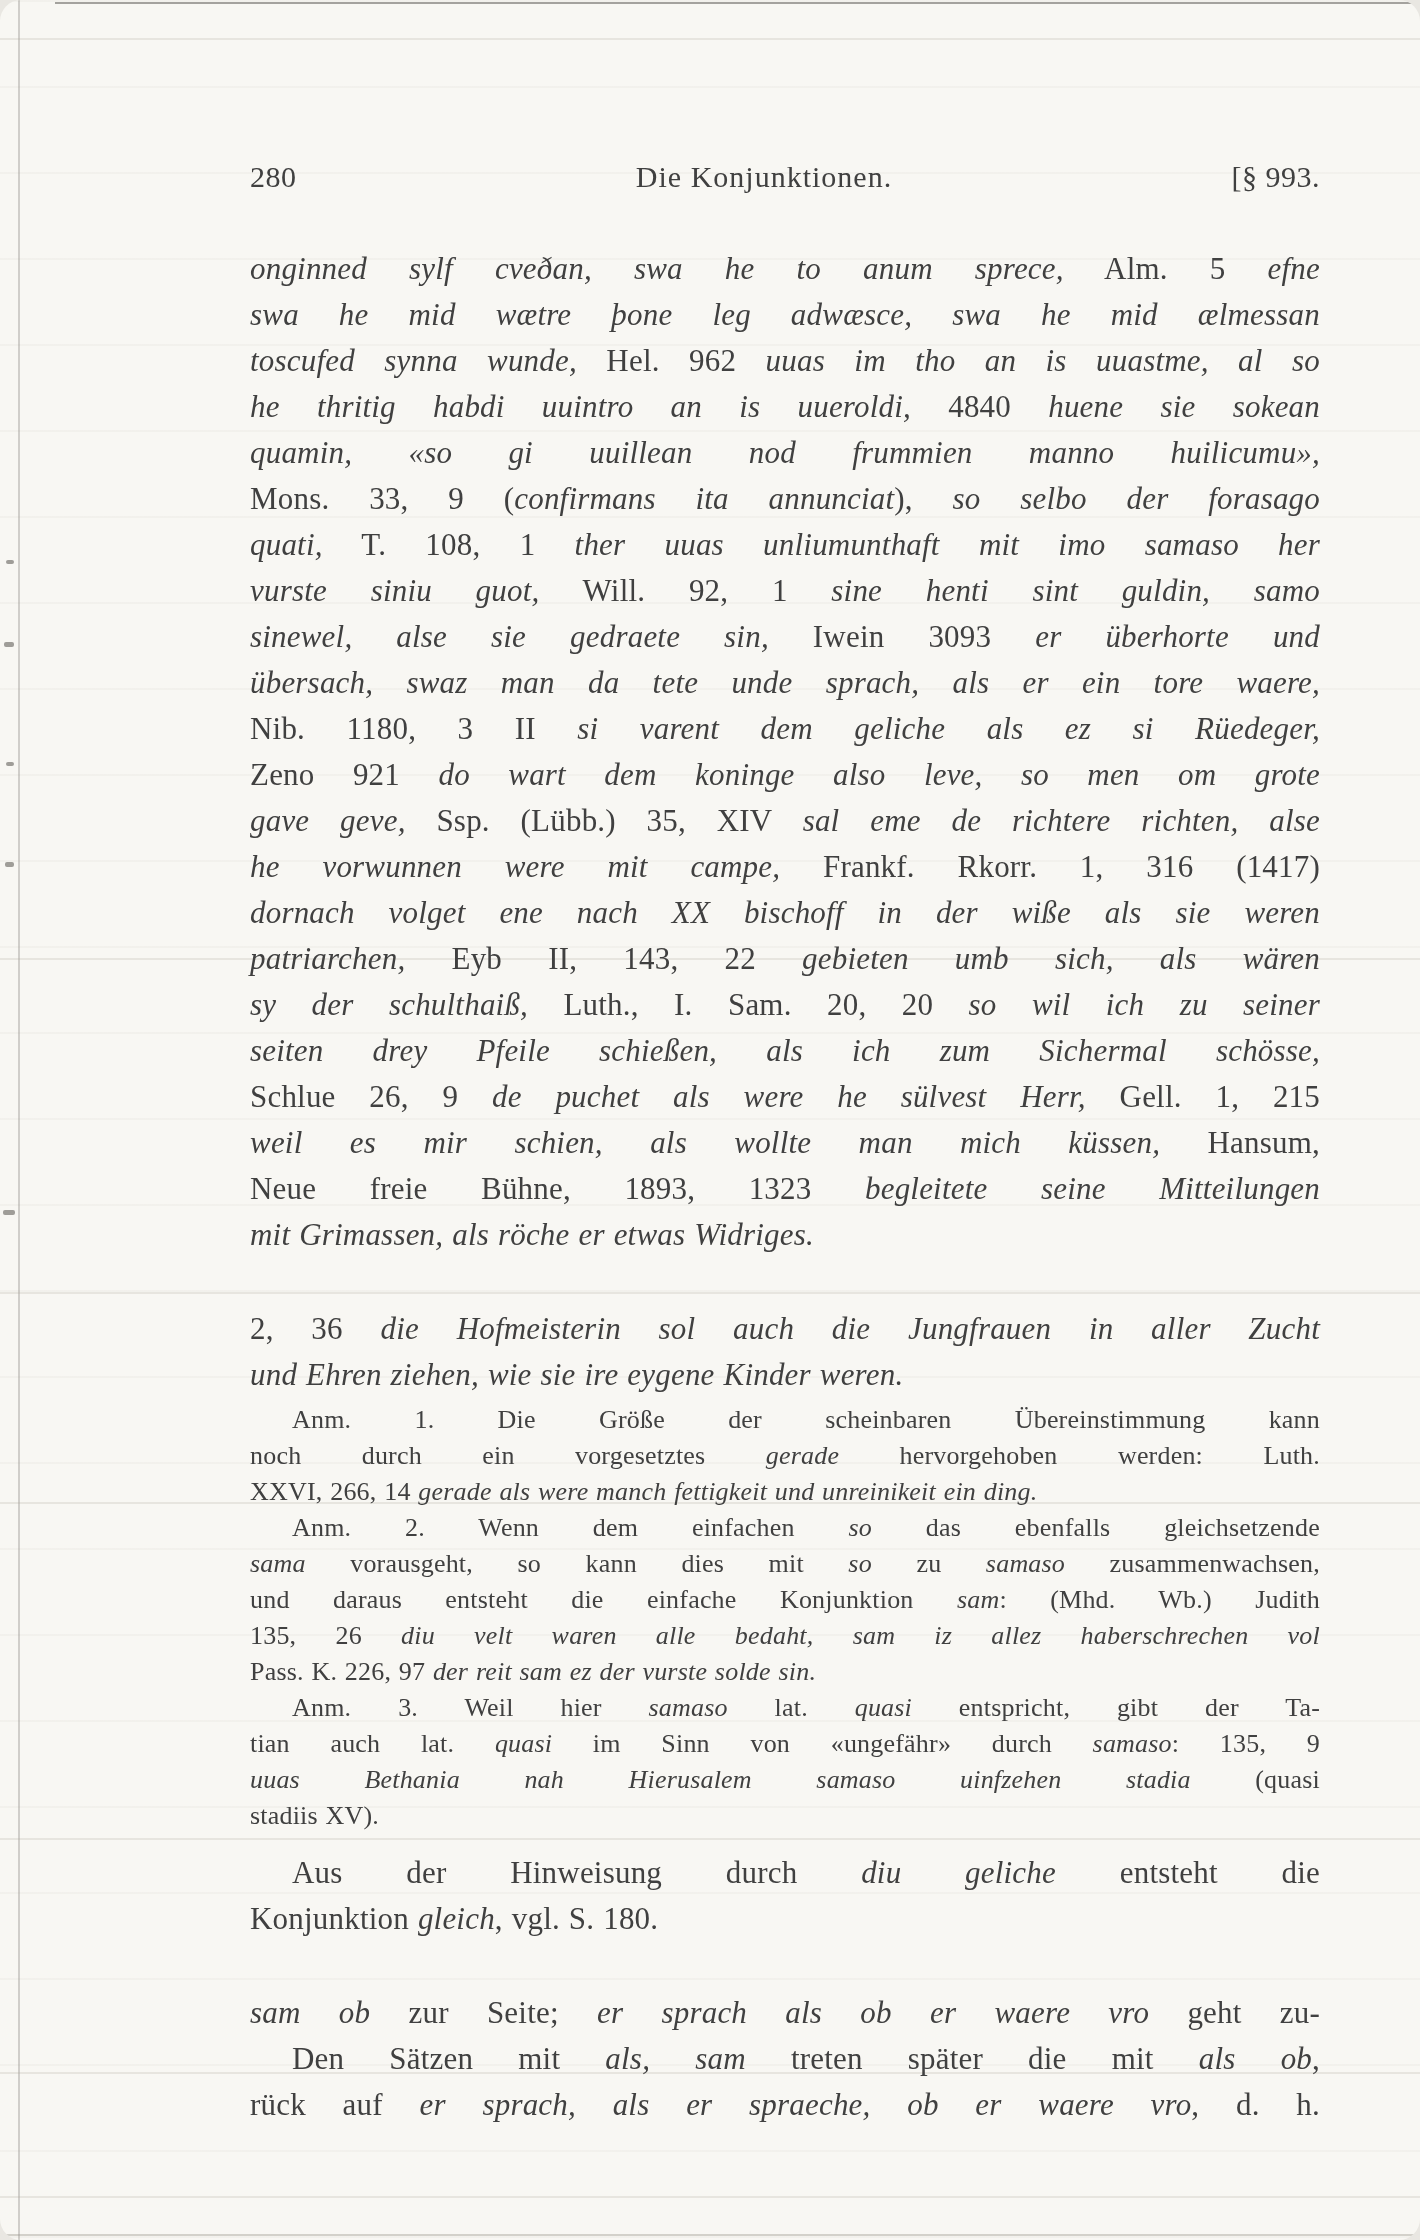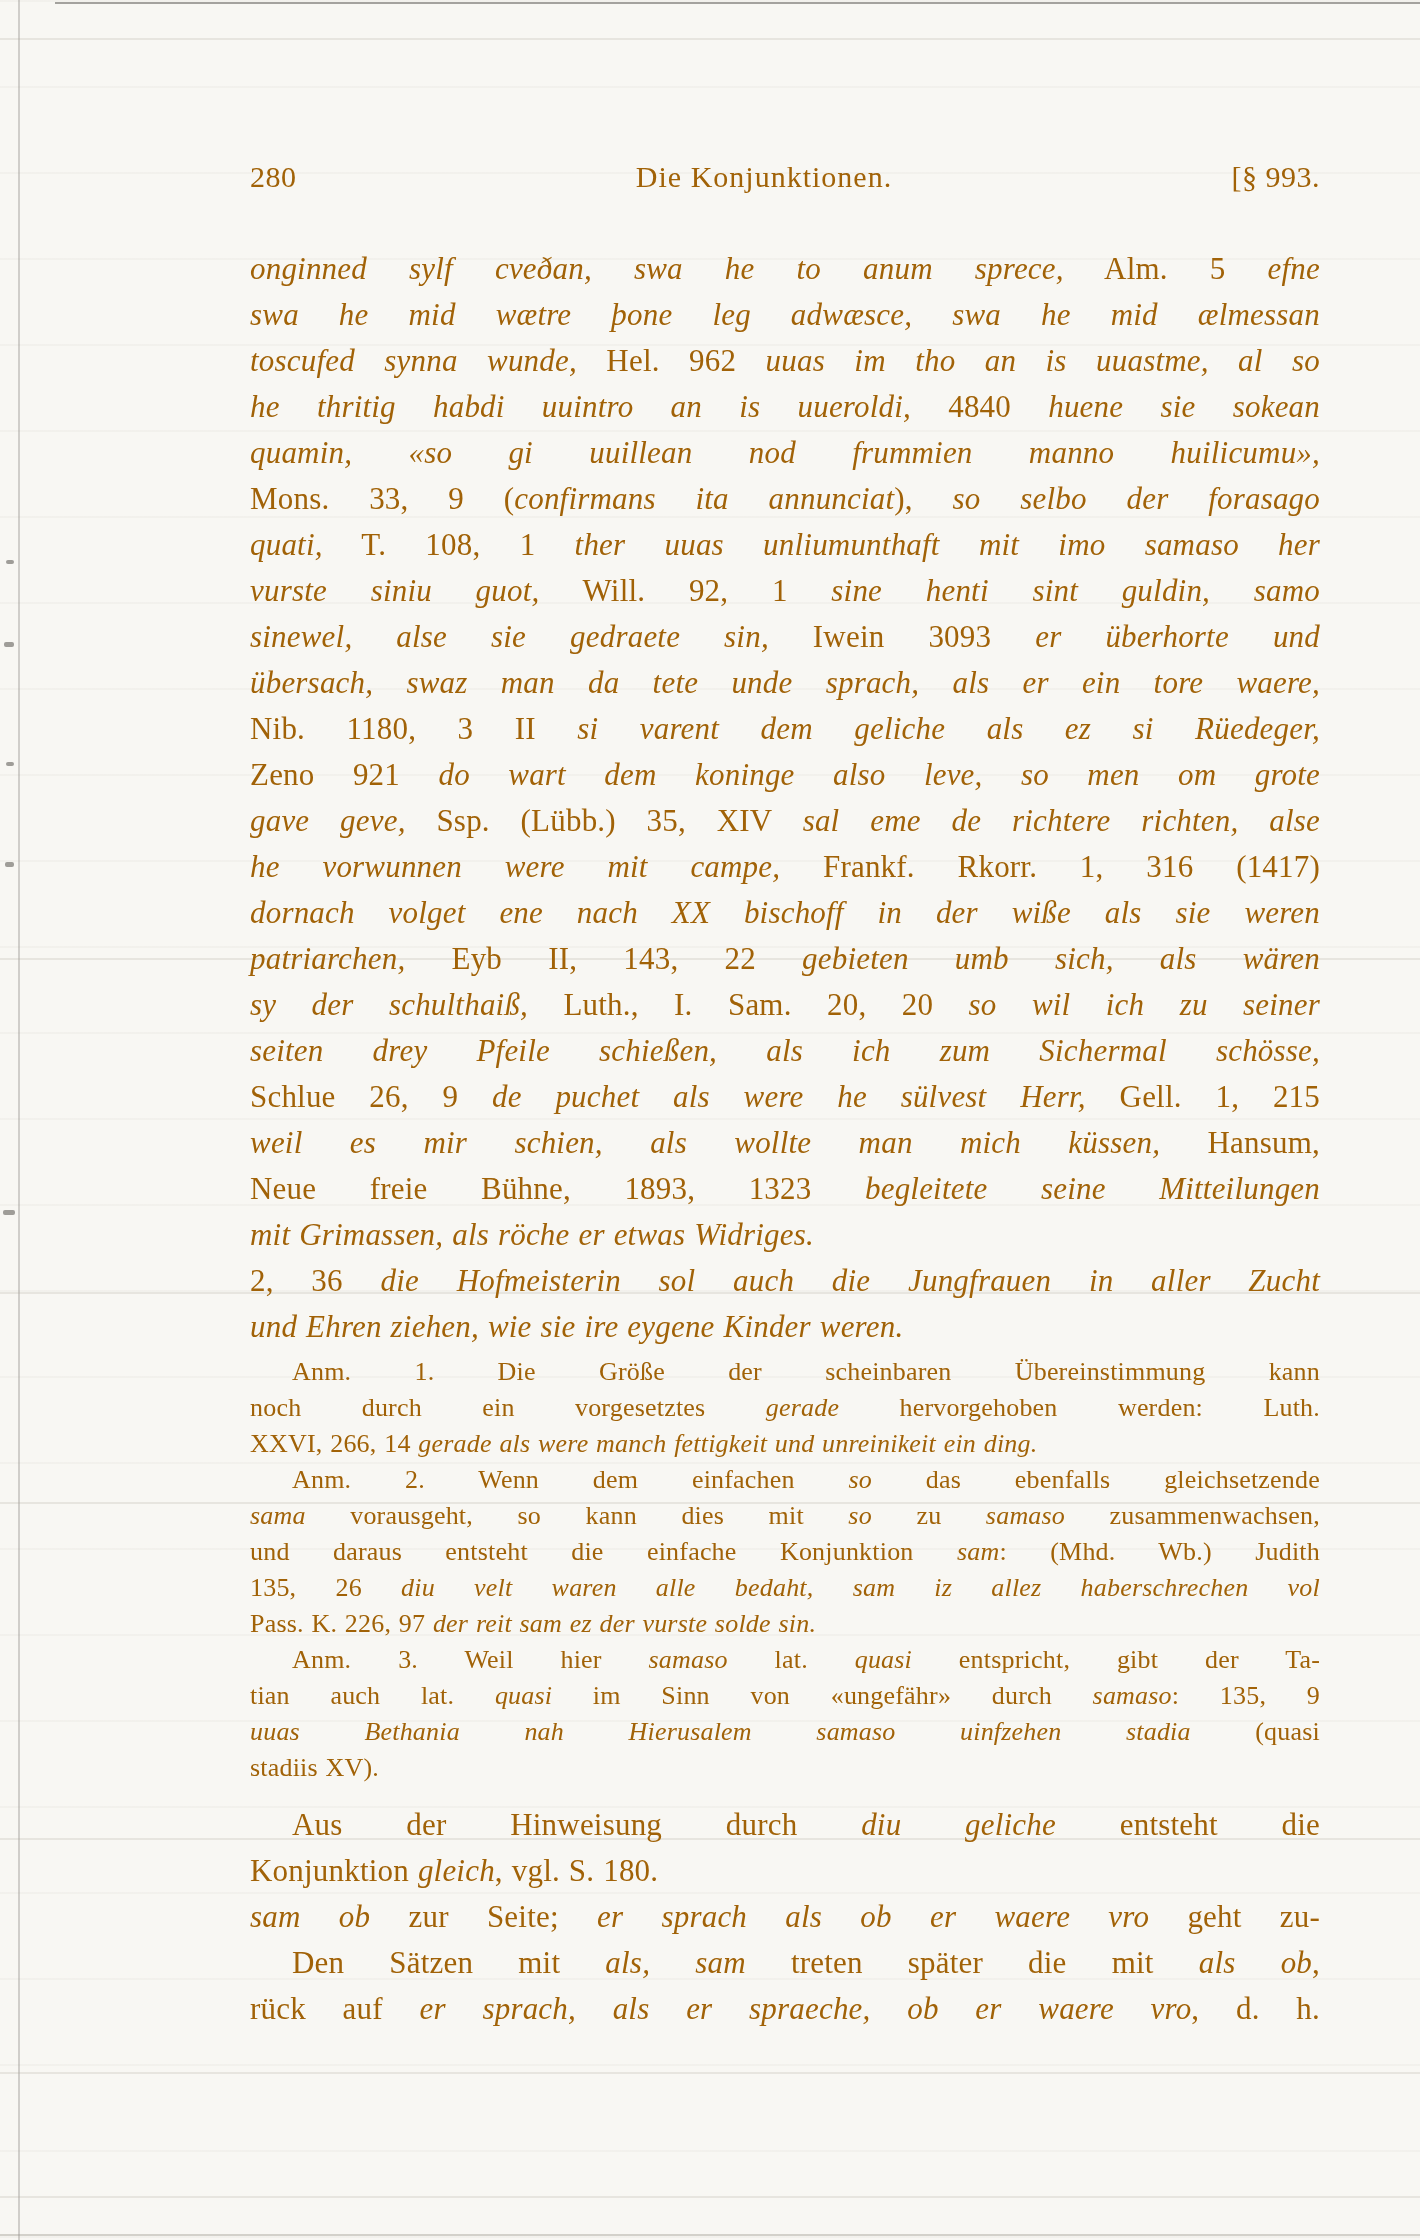--- a/index.html
+++ b/index.html
@@ -26,40 +26,40 @@
 
   .content{position:absolute;left:250px;top:160px;width:1070px;}
 
   .header{
     display:flex;justify-content:space-between;align-items:baseline;
     font-size:30px;letter-spacing:0.5px;margin-bottom:52px;
   }
   .header .running-title{letter-spacing:1px;}
 
   .para{margin:0;}
-  .para.main{font-size:31px;line-height:46px;}
+  .para.main{font-size:31px;line-height:46px;margin-top:48px;}
   .para.small{font-size:26px;line-height:36px;}
   .para.main + .para.small{margin-top:4px;}
   .para.small + .para.main{margin-top:16px;}
 
   .line{
     text-align:justify;
     text-align-last:justify;
     word-spacing:1px;
     letter-spacing:0.2px;
     white-space:normal;
   }
   .line.last{text-align-last:left;}
   .line.indent{text-indent:42px;}
   .line i{font-style:italic;}
 </style>
 </head>
 <body>
 
-<div class="page" style="background: rgb(248, 247, 243); color: #a16207;">
+<div class="page" style="background: rgb(248, 247, 243); color: #404040; border-radius: 21px;">
 
   <div class="edge-top"></div>
   <div class="edge-left"></div>
   <div class="edge-bottom"></div>
   <div class="streak" style="top:38px"></div>
   <div class="streak" style="top:958px"></div>
   <div class="streak" style="top:1292px"></div>
   <div class="streak" style="top:1502px"></div>
   <div class="streak" style="top:1838px"></div>
   <div class="streak" style="top:2072px"></div>

